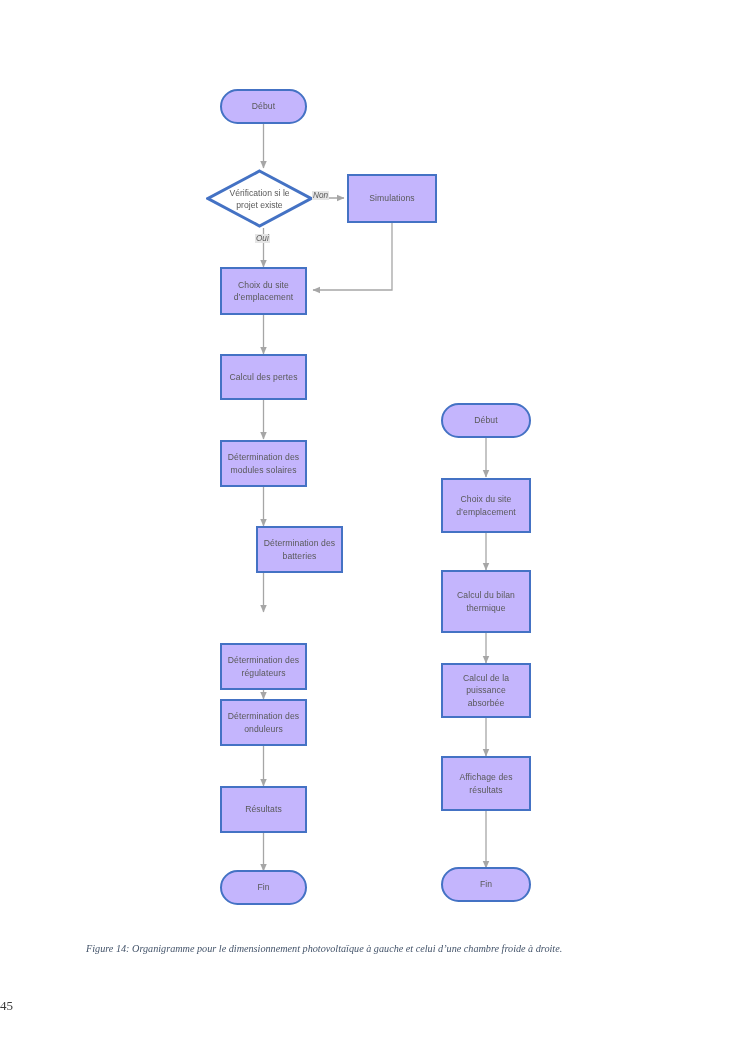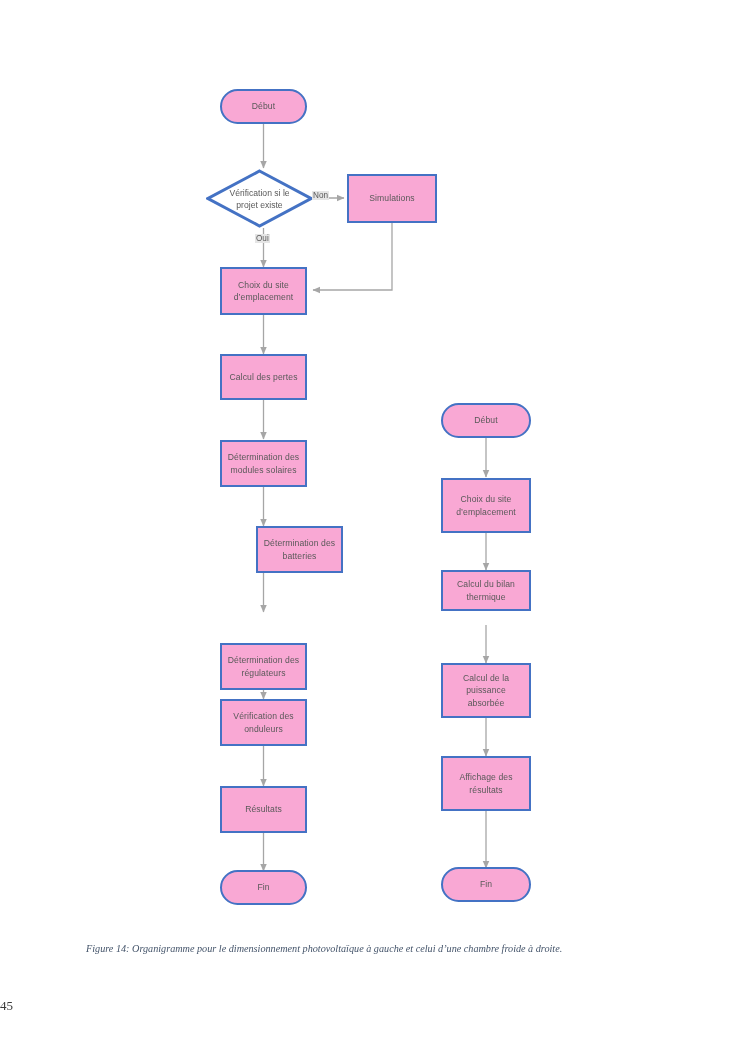--- a/index.html
+++ b/index.html
@@ -31,21 +31,21 @@
   }
 
   
   .node {
     position: absolute;
     box-sizing: border-box;
     display: flex;
     align-items: center;
     justify-content: center;
     text-align: center;
-    background: #f9a8d4;
+    background: #c4b5fd;
     border: 2px solid #4472C4;
     color: #595959;
     font-size: 8.6px;
     line-height: 1.45;
     letter-spacing: 0.1px;
     padding: 2px 5px;
   }
   .node.process { border-radius: 0; }
   .node.terminator { border-radius: 22px; border-width: 2px; }
 
@@ -76,20 +76,21 @@
   }
 
   
   .edge-label {
     position: absolute;
     color: #595959;
     font-size: 8.2px;
     background: #e5e5e5;
     padding: 0 1px;
     white-space: nowrap;
+    font-style: italic;
   }
 
   
   #caption {
     position: absolute;
     left: 86px;
     top: 942px;
     width: 575px;
     font-family: "Liberation Serif", serif;
     font-style: italic;
@@ -171,21 +172,21 @@
 
   <div class="node process" style="left:220px; top:526px; width:87px; height:47px;margin-left:36px;">
     <span class="node-label">Détermination des batteries</span>
   </div>
 
   <div class="node process" style="left:220px; top:612px; width:87px; height:47px;margin-top:31px;">
     <span class="node-label">Détermination des régulateurs</span>
   </div>
 
   <div class="node process" style="left:220px; top:699px; width:87px; height:47px;">
-    <span class="node-label">Vérification des onduleurs</span>
+    <span class="node-label">Détermination des onduleurs</span>
   </div>
 
   <div class="node process" style="left:220px; top:786px; width:87px; height:47px;">
     <span class="node-label">Résultats</span>
   </div>
 
   <div class="node terminator" style="left:220px; top:870px; width:87px; height:35px;">
     <span class="node-label">Fin</span>
   </div>
 
@@ -193,21 +194,21 @@
   <div class="edge-label" style="left:312px; top:191px;">Non</div>
 
   <div class="node terminator" style="left:441px; top:403px; width:90px; height:35px;">
     <span class="node-label">Début</span>
   </div>
 
   <div class="node process" style="left:441px; top:478px; width:90px; height:55px;">
     <span class="node-label">Choix du site d’emplacement</span>
   </div>
 
-  <div class="node process" style="left:441px; top:570px; width:90px; height:41px;">
+  <div class="node process" style="left:441px; top:570px; width:90px; height:63px;">
     <span class="node-label">Calcul du bilan thermique</span>
   </div>
 
   <div class="node process" style="left:441px; top:663px; width:90px; height:55px;">
     <span class="node-label">Calcul de la puissance absorbée</span>
   </div>
 
   <div class="node process" style="left:441px; top:756px; width:90px; height:55px;">
     <span class="node-label">Affichage des résultats</span>
   </div>

